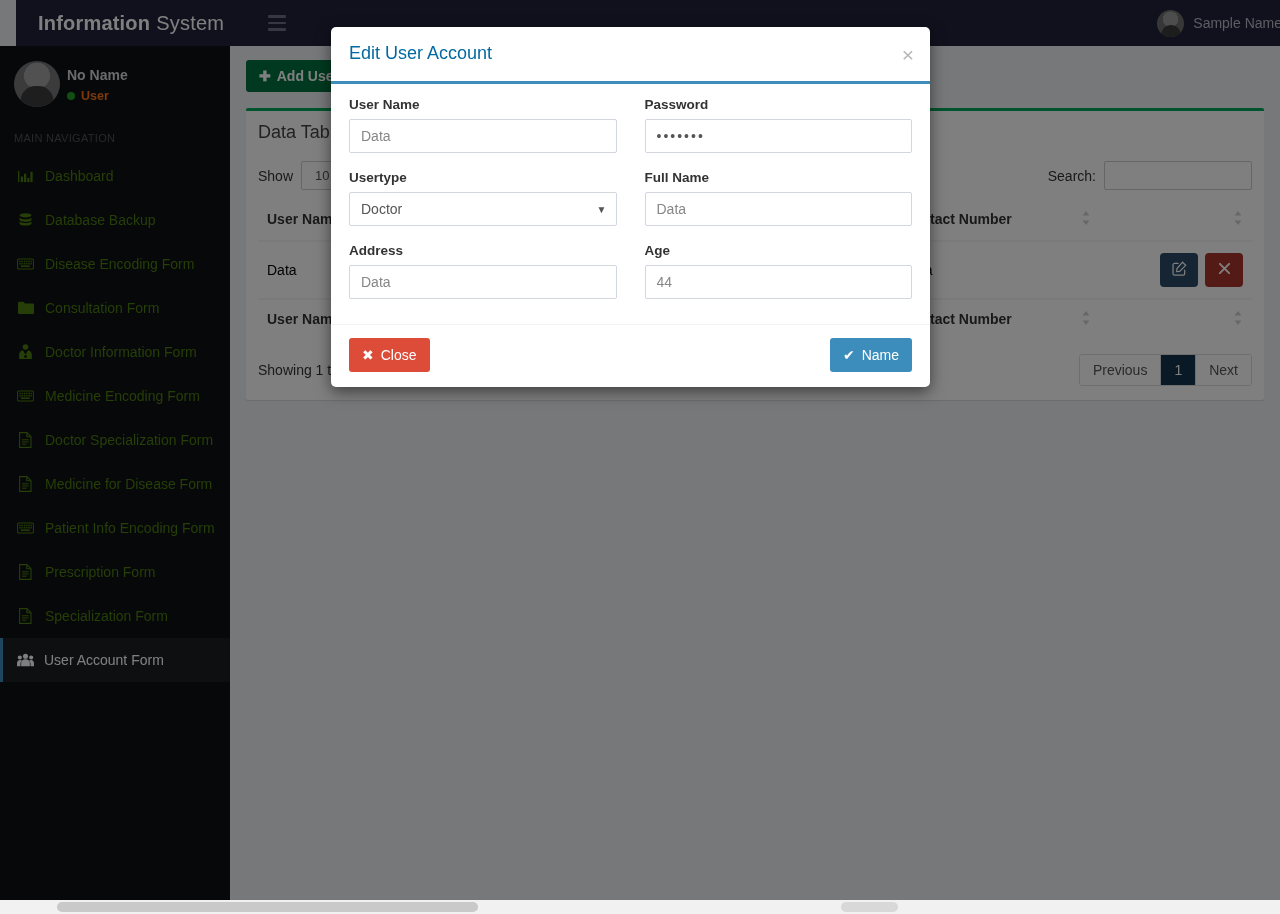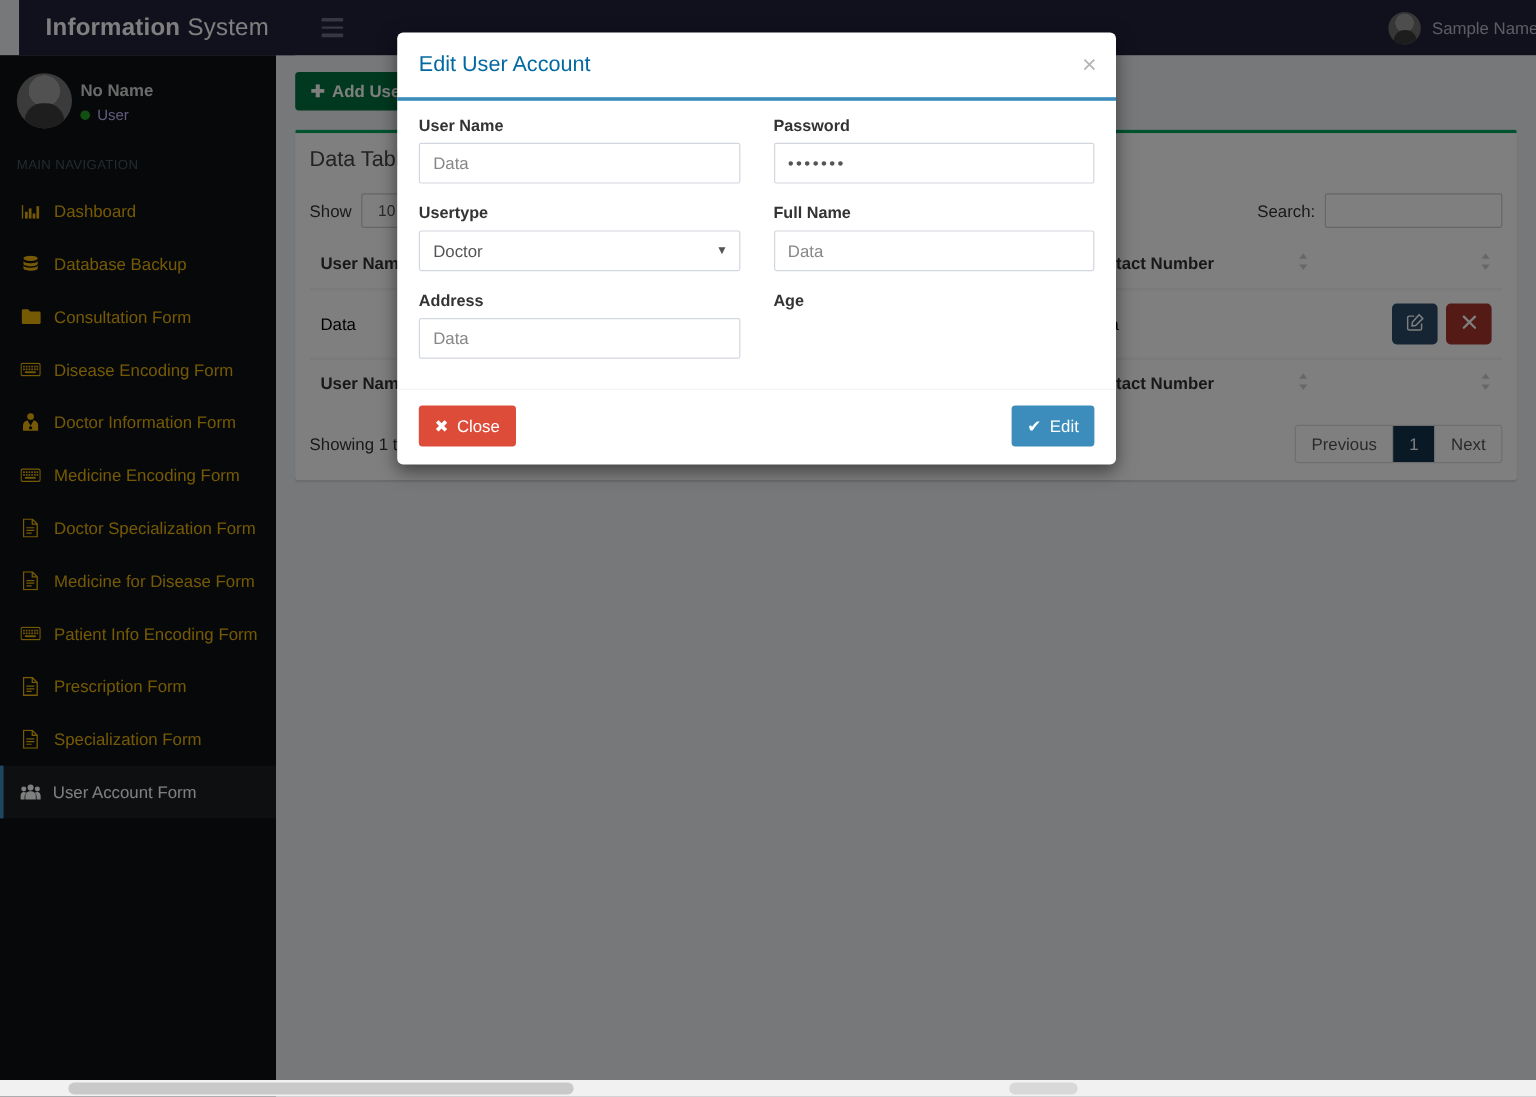--- a/index.html
+++ b/index.html
@@ -53,31 +53,31 @@
     position: relative; overflow: hidden;
   }
   .user-panel .ava::after {
     content: ""; position: absolute; left: 50%; top: 55%;
     width: 33px; height: 27px; transform: translateX(-50%);
     background: #3d3d3d; border-radius: 15px 15px 0 0;
   }
   .user-info .uname { color: #d6d6d6; font-size: 14px; font-weight: 700; line-height: 18px; }
   .user-status { display: flex; align-items: center; gap: 6px; margin-top: 5px; }
   .dot { width: 8px; height: 8px; border-radius: 50%; background: #25a025; display: inline-block; }
-  .user-status span { color: #c4b5fd; font-size: 12.5px; }
+  .user-status span { color: #f97316; font-size: 12.5px; font-weight: bold; }
 
   .nav-header {
     color: #4b545c; font-size: 11px; letter-spacing: .3px;
     padding: 10px 14px 10px 14px; font-weight: 400;
   }
   .nav-list { list-style: none; }
   .nav-item {
     display: flex; align-items: center; gap: 11px;
     height: 44px; padding: 0 14px 0 14px;
-    color: #eab308; font-size: 14px; cursor: pointer;
+    color: #4d7c0f; font-size: 14px; cursor: pointer;
     border-left: 3px solid transparent;
   }
   .nav-item.active { background: #1a1f23; border-left-color: #3c8dbc; color: #ffffff; gap: 10px; }
   .nav-ico { width: 17px; height: 17px; flex: none; display: inline-flex; align-items: center; justify-content: center; }
   .nav-ico svg { display: block; }
 
   
   .content-wrap {
     position: absolute; top: 46px; left: 230px;
     width: 1050px; height: 868px; background: #ecf0f5;
@@ -229,28 +229,20 @@
         </li>
         <li class="nav-item">
           <span class="nav-ico">
             <svg width="13" height="15" viewBox="0 0 14 16" fill="currentColor">
               <ellipse cx="7" cy="2.4" rx="6.4" ry="2.3"></ellipse>
               <path d="M0.6 4.6v2.6c0 1.3 2.9 2.3 6.4 2.3s6.4-1 6.4-2.3V4.6C13.4 5.9 10.5 6.9 7 6.9S0.6 5.9 0.6 4.6z"></path>
               <path d="M0.6 8.6v2.6c0 1.3 2.9 2.3 6.4 2.3s6.4-1 6.4-2.3V8.6c0 1.3-2.9 2.3-6.4 2.3S0.6 9.9 0.6 8.6z"></path>
             </svg>
           </span>
           <span>Database Backup</span>
-        </li>
-        <li class="nav-item">
-          <span class="nav-ico">
-            <svg width="16" height="14" viewBox="0 0 16 13" fill="currentColor">
-              <path d="M0 1.6C0 .9.6.3 1.3.3h4.2l1.5 1.7h7.7c.7 0 1.3.6 1.3 1.3v7.9c0 .7-.6 1.3-1.3 1.3H1.3C.6 12.5 0 11.9 0 11.2z"></path>
-            </svg>
-          </span>
-          <span>Consultation Form</span>
         </li>
         <li class="nav-item">
           <span class="nav-ico">
             <svg width="17" height="12" viewBox="0 0 18 12" fill="none" stroke="currentColor" stroke-width="1.1">
               <rect x="0.6" y="0.6" width="16.8" height="10.8" rx="1.4"></rect>
               <g fill="currentColor" stroke="none">
                 <rect x="2.4" y="2.6" width="1.5" height="1.5"></rect>
                 <rect x="4.8" y="2.6" width="1.5" height="1.5"></rect>
                 <rect x="7.2" y="2.6" width="1.5" height="1.5"></rect>
                 <rect x="9.6" y="2.6" width="1.5" height="1.5"></rect>
@@ -260,20 +252,28 @@
                 <rect x="4.8" y="5" width="1.5" height="1.5"></rect>
                 <rect x="7.2" y="5" width="1.5" height="1.5"></rect>
                 <rect x="9.6" y="5" width="1.5" height="1.5"></rect>
                 <rect x="12" y="5" width="1.5" height="1.5"></rect>
                 <rect x="14.2" y="5" width="1.5" height="1.5"></rect>
                 <rect x="4" y="7.5" width="9.5" height="1.6"></rect>
               </g>
             </svg>
           </span>
           <span>Disease Encoding Form</span>
+        </li>
+        <li class="nav-item">
+          <span class="nav-ico">
+            <svg width="16" height="14" viewBox="0 0 16 13" fill="currentColor">
+              <path d="M0 1.6C0 .9.6.3 1.3.3h4.2l1.5 1.7h7.7c.7 0 1.3.6 1.3 1.3v7.9c0 .7-.6 1.3-1.3 1.3H1.3C.6 12.5 0 11.9 0 11.2z"></path>
+            </svg>
+          </span>
+          <span>Consultation Form</span>
         </li>
         <li class="nav-item">
           <span class="nav-ico">
             <svg width="13" height="16" viewBox="0 0 14 17" fill="currentColor">
               <circle cx="7" cy="3.2" r="3"></circle>
               <path d="M4.2 6.6 7 11.4l2.8-4.8c2.3.5 4 2.3 4 4.5V16H.2v-4.9c0-2.2 1.7-4 4-4.5z"></path>
               <circle cx="7" cy="13.4" r="1.5" fill="#0d1113"></circle>
             </svg>
           </span>
           <span>Doctor Information Form</span>
@@ -551,32 +551,33 @@
       <div class="row2">
         <div class="col">
           <div class="fg">
             <label>Address</label>
             <input type="text" placeholder="Data" style="">
           </div>
         </div>
         <div class="col">
           <div class="fg">
             <label>Age</label>
+            <input type="text" placeholder="44" style="">
           </div>
         </div>
       </div>
     </div>
     <div class="modal-footer">
       <button class="btn btn-close">
         <span>✖</span>
         <span>Close</span>
       </button>
       <button class="btn btn-save">
         <span>✔</span>
-        <span>Edit</span>
+        <span>Name</span>
       </button>
     </div>
   </div>
 
   <div class="hscroll">
     <div class="thumb"></div>
     <div class="thumb2"></div>
   </div>
 </div>
 

